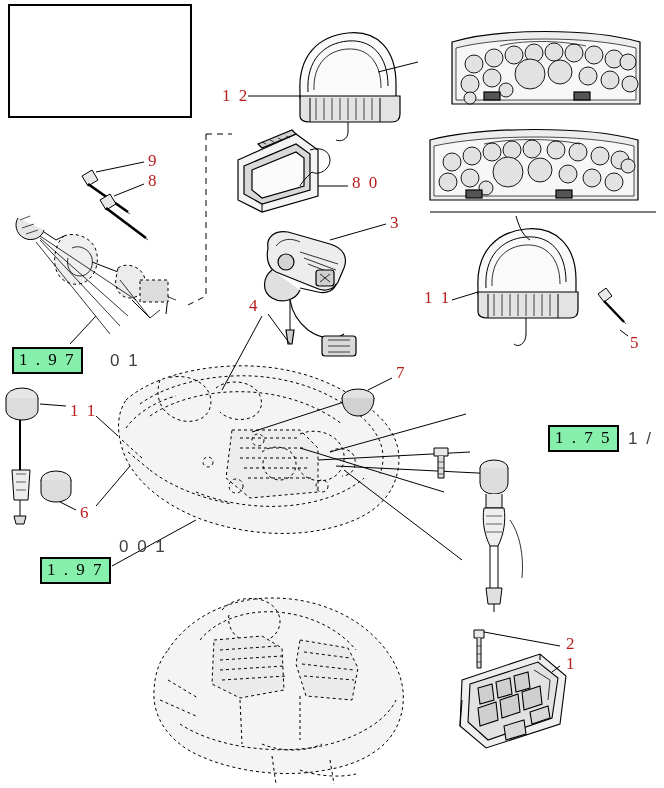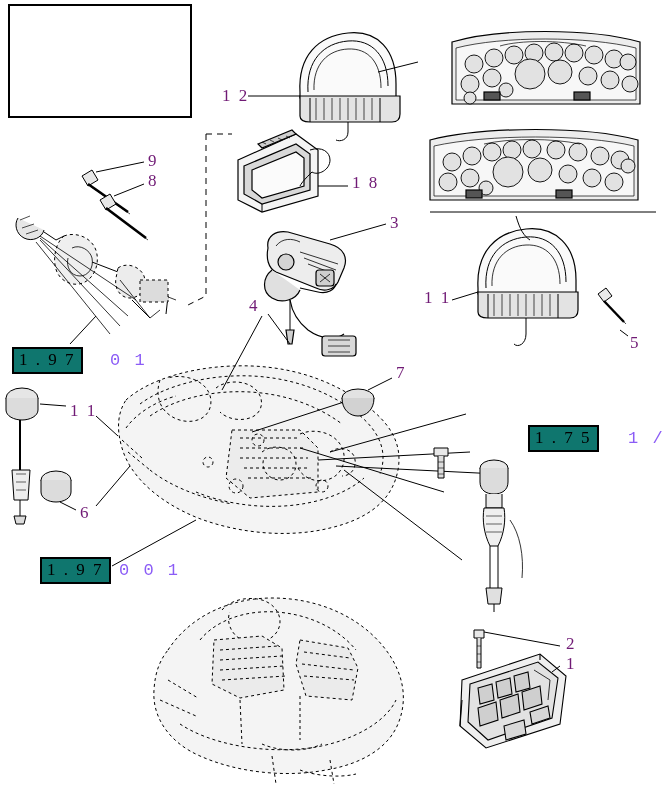--- a/index.html
+++ b/index.html
@@ -1,26 +1,26 @@
 <!DOCTYPE html>
 <html><head>
 <meta charset="utf-8">
 <style>
   html,body{margin:0;padding:0;background:#ffffff;}
   body{width:664px;height:788px;position:relative;overflow:hidden;
        font-family:"Liberation Sans",sans-serif;color:#000;}
   #sheet{position:absolute;left:0;top:0;width:664px;height:788px;}
   svg{position:absolute;left:0;top:0;width:664px;height:788px;overflow:visible;}
   .lbl{position:absolute;font-family:"Liberation Serif",serif;font-size:17px;
-       letter-spacing:2px;color:#701a75;white-space:nowrap;}
+       letter-spacing:2px;color:#b91c1c;white-space:nowrap;}
   .reflbl{position:absolute;font-family:"Liberation Serif",serif;font-size:17px;
        letter-spacing:2px;color:#000;white-space:nowrap;border:2px solid #000;
-       padding:1px 5px 2px 5px;background:#0f766e;}
-  .plain{position:absolute;font-family:Liberation Mono, monospace;font-size:17px;
-       letter-spacing:2px;color:#8b5cf6;white-space:nowrap;}
+       padding:1px 5px 2px 5px;background:#86efac;}
+  .plain{position:absolute;font-family:Liberation Sans, sans-serif;font-size:17px;
+       letter-spacing:2px;color:#404040;white-space:nowrap;}
   .thumbbox{position:absolute;left:8px;top:4px;width:180px;height:110px;
        border:2px solid #000;background:#fff;}
 </style>
 </head>
 <body>
 
 <div id="sheet">
 
   <svg viewBox="0 0 664 788">
     <defs>
@@ -336,35 +336,35 @@
     <g stroke="#000" stroke-width="1" fill="none">
       <path d="M484 632 L560 646"></path>
       <path d="M552 672 L560 666"></path>
     </g>
 
   </svg>
 
   <div class="thumbbox"></div>
 
   <div class="lbl" style="left:222px;top:86px;">1 2</div>
-  <div class="lbl" style="left:352px;top:173px;">1 8</div>
+  <div class="lbl" style="left:352px;top:173px;">8 0</div>
   <div class="lbl" style="left:148px;top:151px;">9</div>
   <div class="lbl" style="left:148px;top:171px;">8</div>
   <div class="lbl" style="left:390px;top:213px;">3</div>
   <div class="lbl" style="left:249px;top:296px;">4</div>
   <div class="lbl" style="left:424px;top:288px;font-family:Liberation Serif, serif;">1 1</div>
   <div class="lbl" style="left:630px;top:333px;">5</div>
   <div class="lbl" style="left:396px;top:363px;">7</div>
   <div class="lbl" style="left:70px;top:401px;">1 1</div>
   <div class="lbl" style="left:80px;top:503px;">6</div>
   <div class="lbl" style="left:566px;top:634px;">2</div>
   <div class="lbl" style="left:566px;top:654px;">1</div>
 
   <div class="reflbl" style="left:12px;top:347px;">1 . 9 7</div>
   <div class="plain" style="left:110px;top:351px;">0 1</div>
 
-  <div class="reflbl" style="left:528px;top:425px;">1 . 7 5</div>
+  <div class="reflbl" style="left:548px;top:425px;">1 . 7 5</div>
   <div class="plain" style="left:628px;top:429px;">1 /</div>
 
   <div class="reflbl" style="left:40px;top:557px;">1 . 9 7</div>
-  <div class="plain" style="left:119px;top:561px;">0  0 1</div>
+  <div class="plain" style="left:119px;top:537px;">0  0 1</div>
 
 </div>
 
 </body></html>

